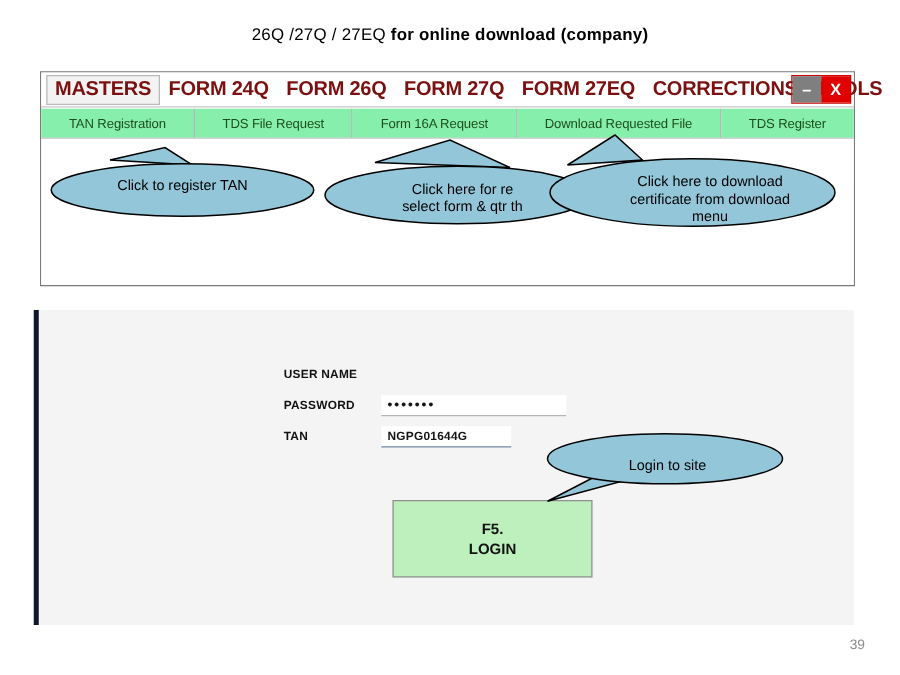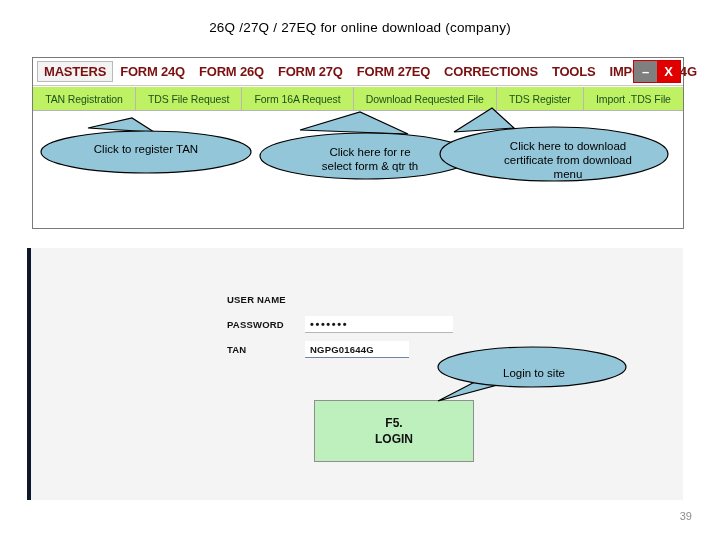--- a/index.html
+++ b/index.html
@@ -21,21 +21,21 @@
     left: 0;
     top: 20px;
     width: 720px;
     text-align: center;
     font-size: 13.5px;
     color: #000000;
     letter-spacing: 0.2px;
     white-space: nowrap;
   }
   #slide-title .t-light { font-weight: 400; }
-  #slide-title .t-bold  { font-weight: 400; }
+  #slide-title .t-bold  { font-weight: 700; }
 
   
   #app-window {
     position: absolute;
     left: 32px;
     top: 57px;
     width: 652px;
     height: 172px;
     background: #ffffff;
     border: 1px solid #7a7a7a;
@@ -50,21 +50,21 @@
     width: 100%;
     height: 28px;
     box-sizing: border-box;
     border-bottom: 1px solid #c8c8c8;
     background: #ffffff;
     display: flex;
     align-items: center;
     padding-left: 4px;
   }
   .menu-item {
-    font-size: 13px;
+    font-size: 16px;
     font-weight: 700;
     color: #7b1010;
     padding: 3px 7px;
     white-space: nowrap;
     letter-spacing: -0.2px;
     font-family: "Liberation Sans", sans-serif;
   }
   .menu-item.first {
     border: 1px solid #b9b9b9;
     background: #f3f3f3;
@@ -107,21 +107,21 @@
     align-items: stretch;
   }
   .tool-btn {
     flex: 1 1 auto;
     display: flex;
     align-items: center;
     justify-content: center;
     font-size: 10.5px;
     color: #1d4f1d;
     border-right: 1px solid #b8b8b8;
-    background: #bef264;
+    background: #86efac;
     white-space: nowrap;
     letter-spacing: -0.1px;
   }
   .tool-btn:last-child { border-right: none; }
 
   #app-body {
     position: absolute;
     left: 0;
     top: 53px;
     right: 0;
@@ -262,21 +262,20 @@
       <div class="win-btn close">X</div>
     </div>
   </div>
 
   <div id="toolbar">
     <div class="tool-btn">TAN Registration</div>
     <div class="tool-btn">TDS File Request</div>
     <div class="tool-btn">Form 16A Request</div>
     <div class="tool-btn">Download Requested File</div>
     <div class="tool-btn">TDS Register</div>
-    <div class="tool-btn">Import .TDS File</div>
   </div>
 
   <div id="app-body"></div>
 </div>
 
 <div class="callout" id="callout-tan">
   <svg width="220" height="62" viewBox="0 0 220 62">
     <path d="M 52 10 L 96 0 L 118 14 Z" fill="#93c6d8" stroke="#000000" stroke-width="1.2"></path>
     <ellipse cx="110" cy="34" rx="105" ry="21" fill="#93c6d8" stroke="#000000" stroke-width="1.2"></ellipse>
   </svg>

